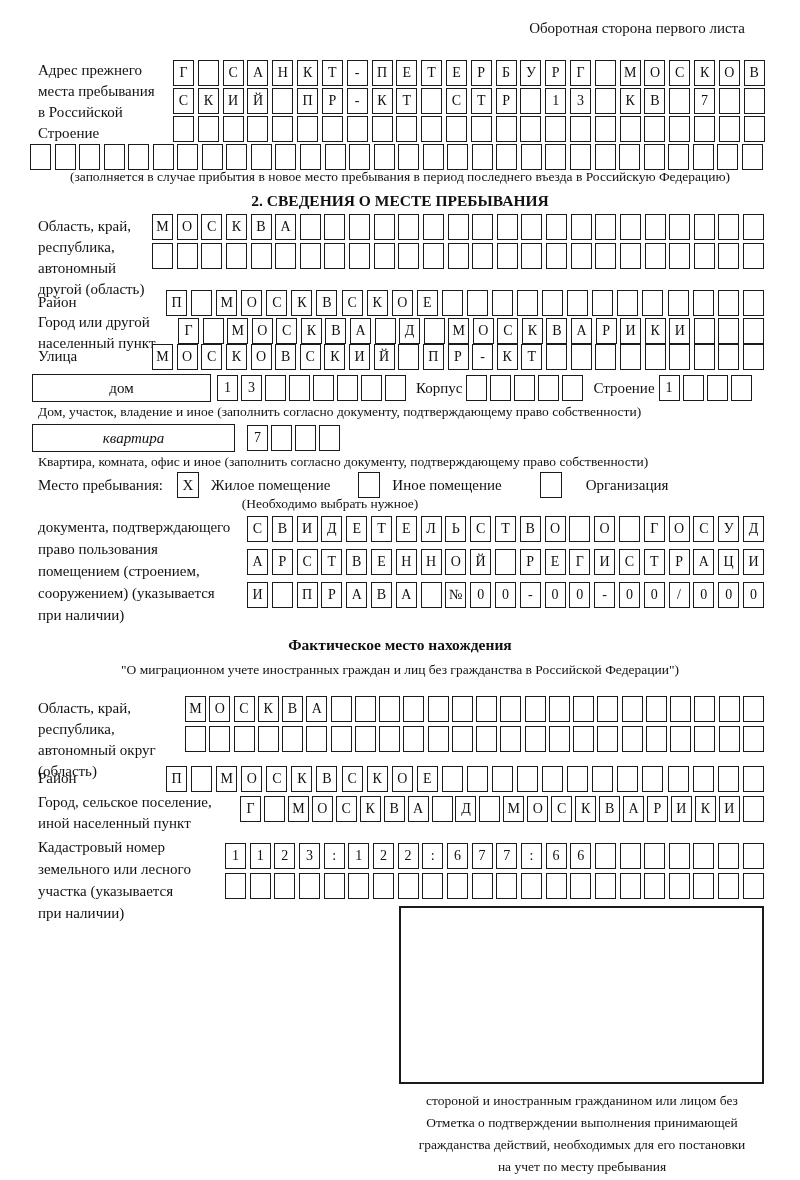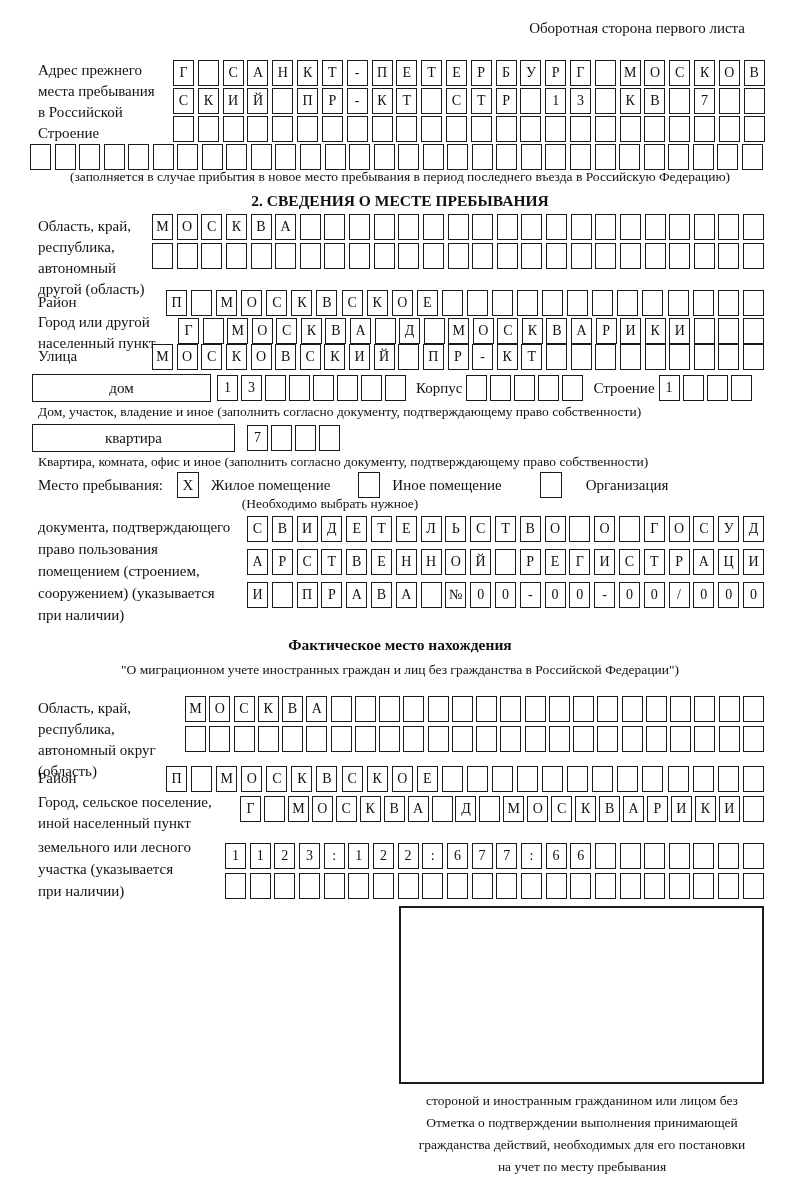--- a/index.html
+++ b/index.html
@@ -329,21 +329,21 @@
   <div class="cells" style="margin-left:4px;">
       <div class="cell">1</div>
       <div class="cell"></div>
       <div class="cell"></div>
       <div class="cell"></div>
     </div>
 </div>
 <div class="abs small" style="left:38px;top:404px;">Дом, участок, владение и иное (заполнить согласно документу, подтверждающему право собственности)</div>
 
 <div class="row" style="left:32px;top:424px;">
-  <div class="widebox" style="width:203px;">квартира</div>
+  <div class="widebox" style="width:203px;font-style:italic;">квартира</div>
   <div class="cells" style="margin-left:12px;">
       <div class="cell">7</div>
       <div class="cell"></div>
       <div class="cell"></div>
       <div class="cell"></div>
     </div>
 </div>
 <div class="abs small" style="left:38px;top:454px;">Квартира, комната, офис и иное (заполнить согласно документу, подтверждающему право собственности)</div>
 
 <div class="row" style="left:38px;top:472px;">
@@ -549,20 +549,21 @@
     <div class="cell">В</div>
     <div class="cell">А</div>
     <div class="cell">Р</div>
     <div class="cell">И</div>
     <div class="cell">К</div>
     <div class="cell">И</div>
     <div class="cell"></div>
   </div>
 
 <div class="abs lbl" style="left:38px;top:836px;width:185px;line-height:22px;">
+    <div>Кадастровый номер</div>
     <div>земельного или лесного</div>
     <div>участка (указывается</div>
     <div>при наличии)</div>
   </div>
 <div class="cellrow" style="left:225px;top:843px;width:539px;">
     <div class="cell">1</div>
     <div class="cell">1</div>
     <div class="cell">2</div>
     <div class="cell">3</div>
     <div class="cell">:</div>

